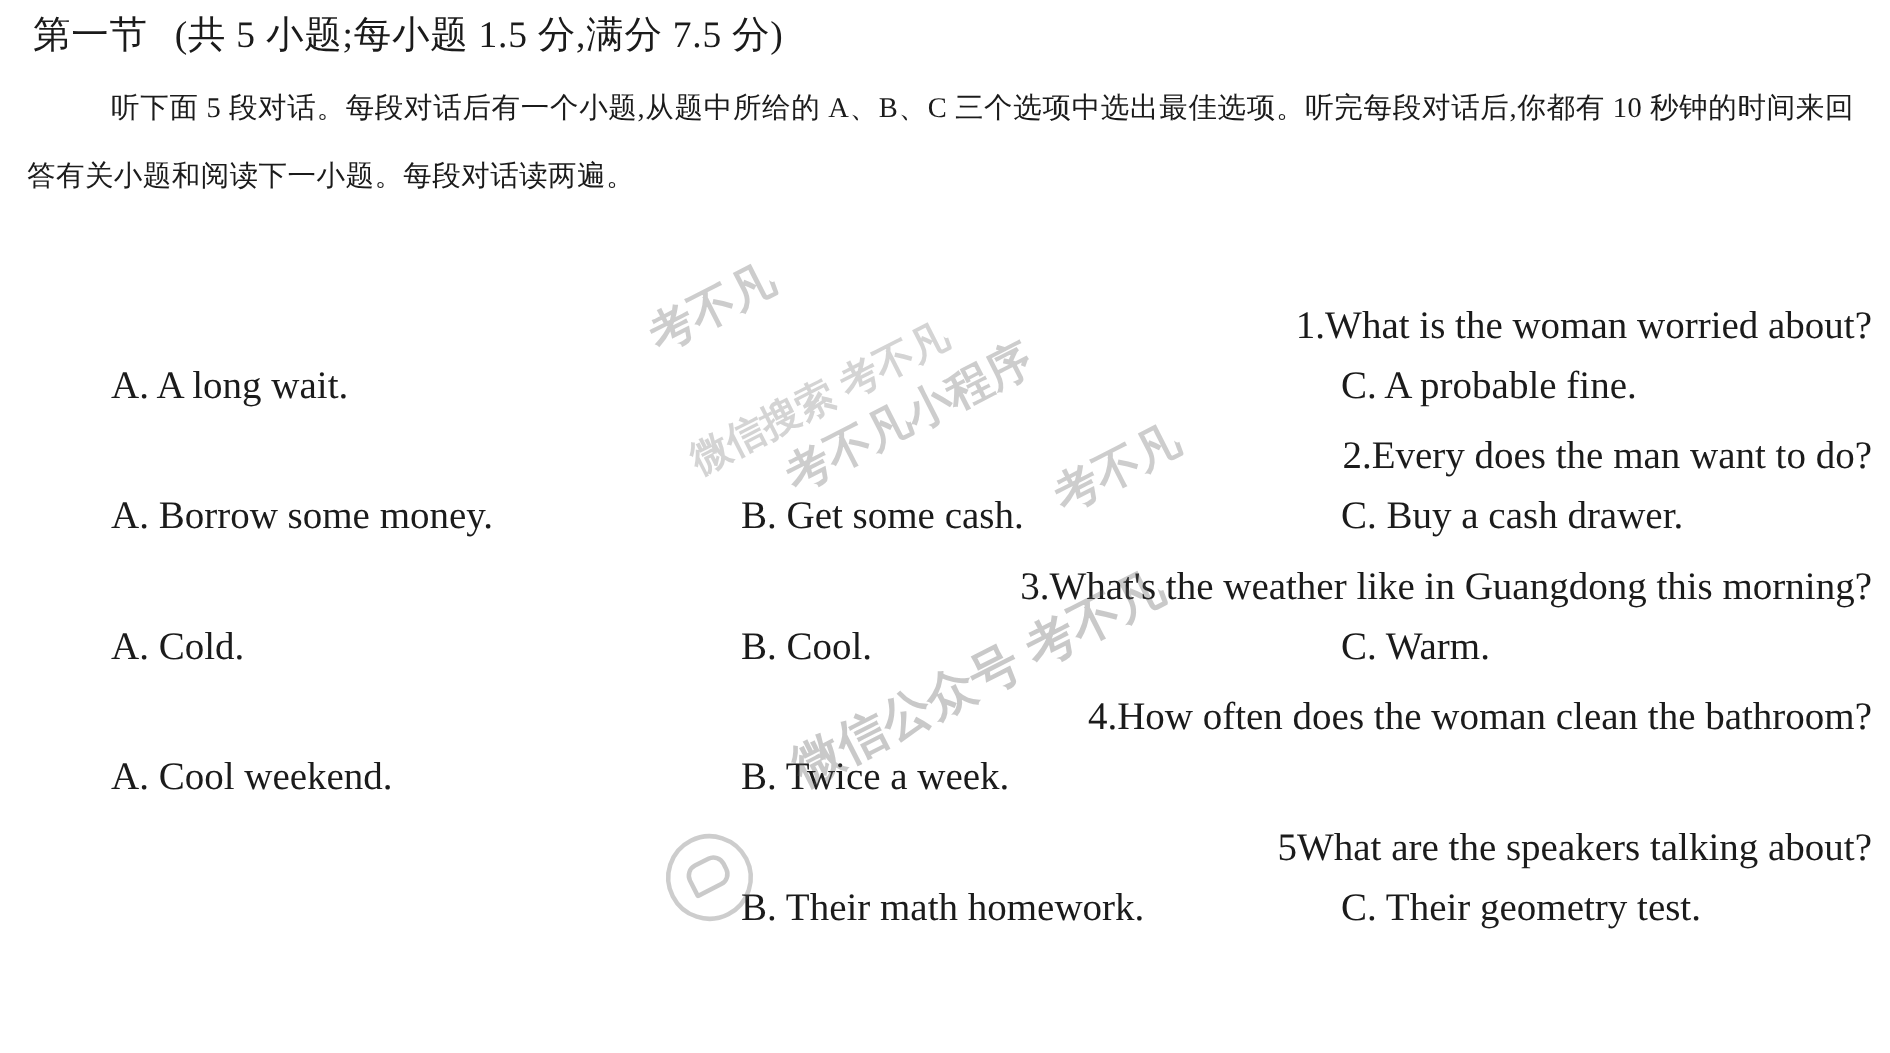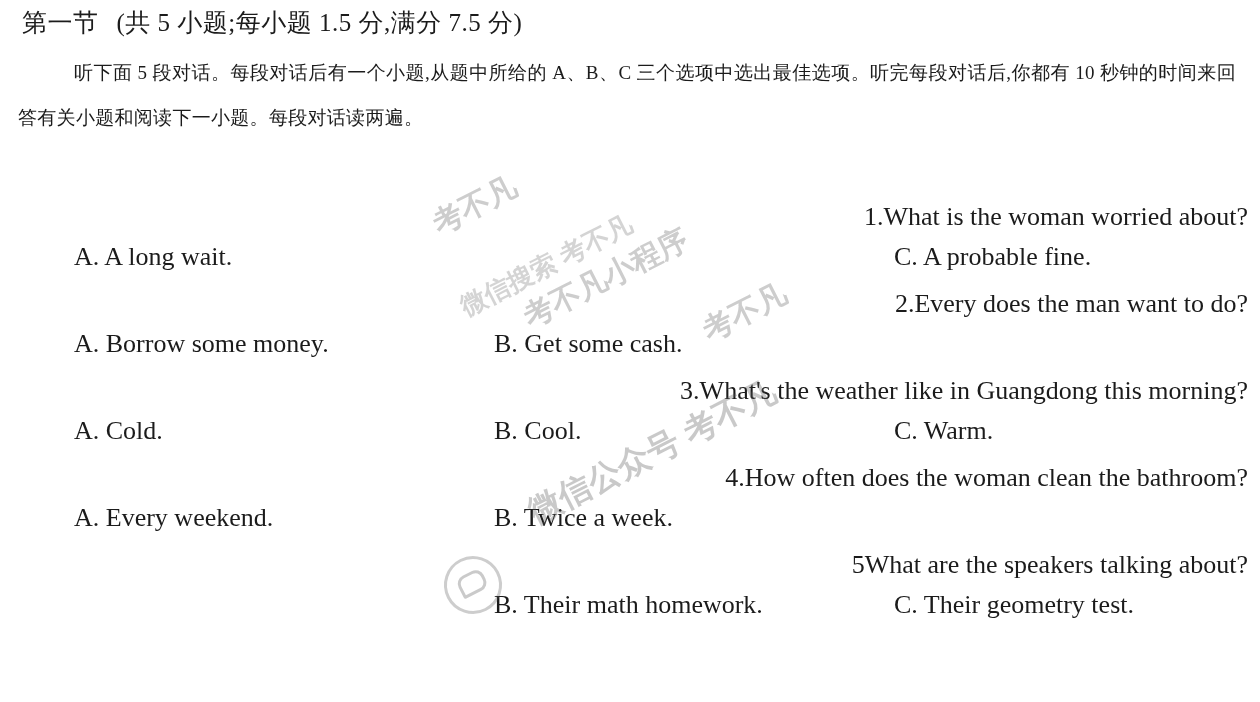--- a/index.html
+++ b/index.html
@@ -165,40 +165,41 @@
       </div>
     </div>
 
     <div class="q-block" id="q2">
       <div class="q-stem">
         <span class="q-num">2.</span><span>Every does the man want to do?</span>
       </div>
       <div class="q-opts">
         <span class="opt a">A. Borrow some money.</span>
         <span class="opt b">B. Get some cash.</span>
+        <span class="opt c">C. Buy a cash drawer.</span>
       </div>
     </div>
 
     <div class="q-block" id="q3">
       <div class="q-stem">
         <span class="q-num">3.</span><span>What's the weather like in Guangdong this morning?</span>
       </div>
       <div class="q-opts">
         <span class="opt a">A. Cold.</span>
         <span class="opt b">B. Cool.</span>
         <span class="opt c">C. Warm.</span>
       </div>
     </div>
 
     <div class="q-block" id="q4">
       <div class="q-stem">
         <span class="q-num">4.</span><span>How often does the woman clean the bathroom?</span>
       </div>
       <div class="q-opts">
-        <span class="opt a">A. Every weekend.</span>
+        <span class="opt a">A. Cool weekend.</span>
         <span class="opt b">B. Twice a week.</span>
       </div>
     </div>
 
     <div class="q-block" id="q5">
       <div class="q-stem">
         <span class="q-num">5</span><span>What are the speakers talking about?</span>
       </div>
       <div class="q-opts">
         <span class="opt b">B. Their math homework.</span>

